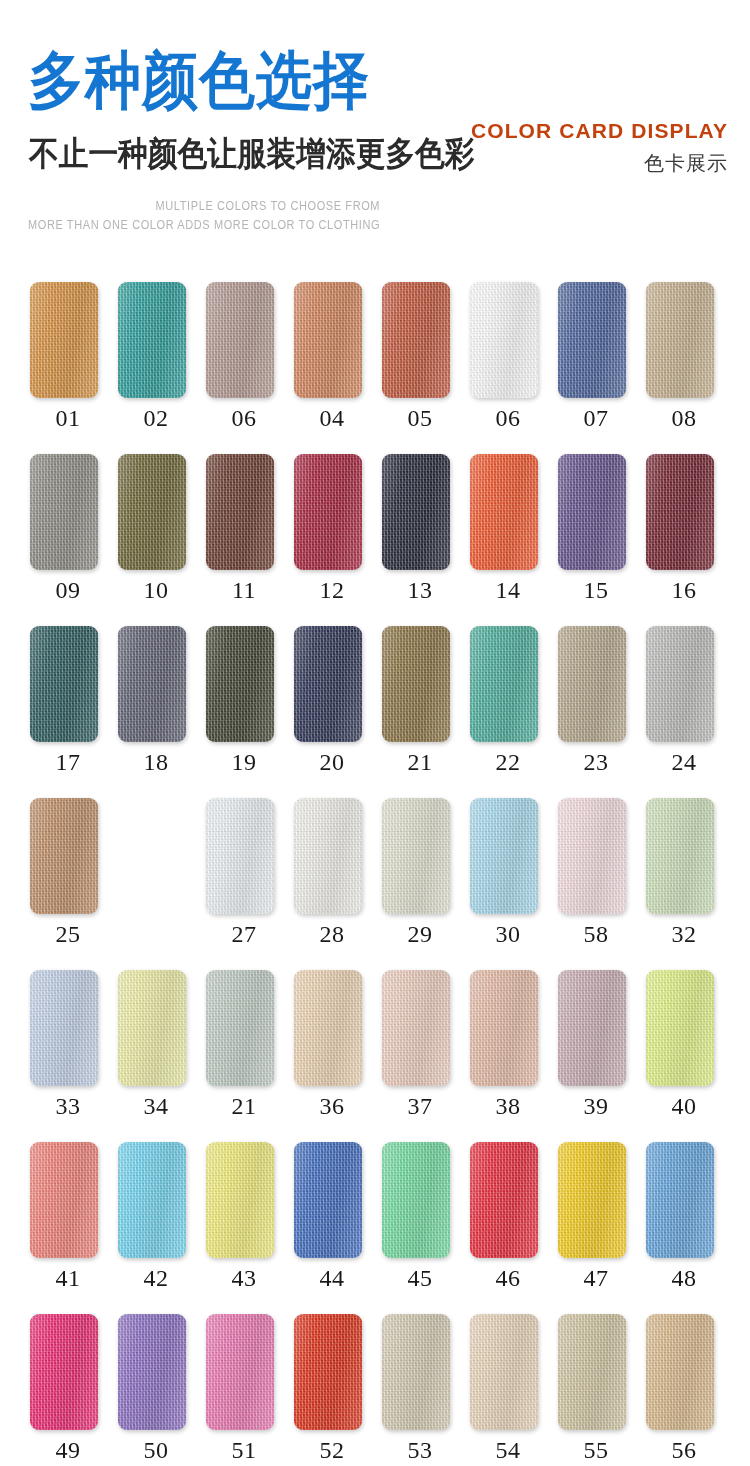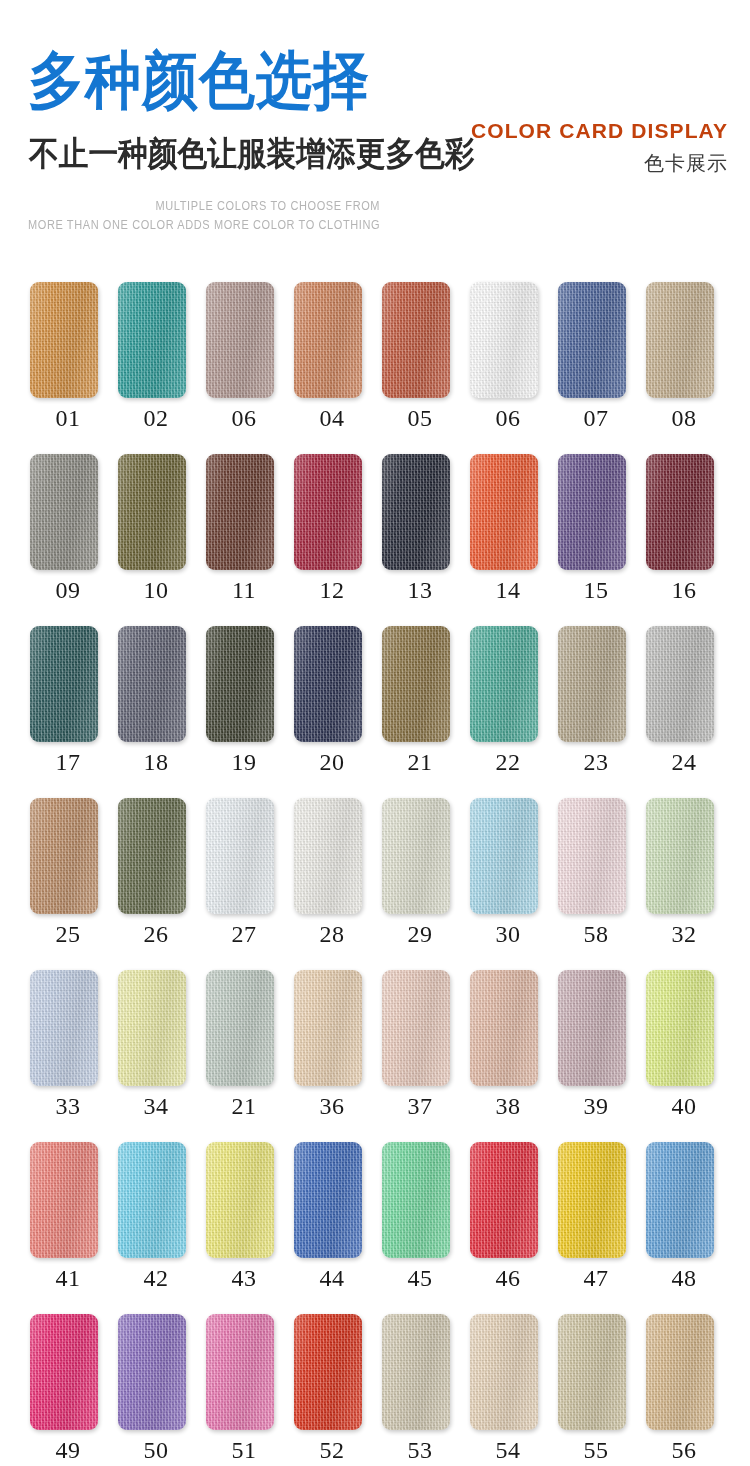--- a/index.html
+++ b/index.html
@@ -342,172 +342,166 @@
         <div class="chip-label">24</div>
       </div>
     </div>
     <div class="row">
       <div class="cell" style="left: 30px;">
         <div class="chip-wrap">
           <div class="chip" style="background: rgb(192, 142, 102);"></div>
         </div>
         <div class="chip-label">25</div>
       </div>
+      <div class="cell" style="left: 206px;">
+        <div class="chip-wrap">
+          <div class="chip" style="background: rgb(238, 244, 248);"></div>
+        </div>
+        <div class="chip-label">27</div>
+      </div>
+      <div class="cell" style="left: 294px;">
+        <div class="chip-wrap">
+          <div class="chip" style="background: rgb(243, 242, 236);"></div>
+        </div>
+        <div class="chip-label">28</div>
+      </div>
+      <div class="cell" style="left: 382px;">
+        <div class="chip-wrap">
+          <div class="chip" style="background: rgb(227, 228, 210);"></div>
+        </div>
+        <div class="chip-label">29</div>
+      </div>
+      <div class="cell" style="left: 470px;">
+        <div class="chip-wrap">
+          <div class="chip" style="background: rgb(169, 221, 240);"></div>
+        </div>
+        <div class="chip-label">30</div>
+      </div>
+      <div class="cell" style="left: 558px;">
+        <div class="chip-wrap">
+          <div class="chip" style="background: rgb(247, 223, 226);"></div>
+        </div>
+        <div class="chip-label">58</div>
+      </div>
+      <div class="cell" style="left: 646px;">
+        <div class="chip-wrap">
+          <div class="chip" style="background: rgb(207, 227, 187);"></div>
+        </div>
+        <div class="chip-label">32</div>
+      </div>
+    </div>
+    <div class="row">
+      <div class="cell" style="left: 30px;">
+        <div class="chip-wrap">
+          <div class="chip" style="background: rgb(197, 211, 234);"></div>
+        </div>
+        <div class="chip-label">33</div>
+      </div>
       <div class="cell" style="left: 118px;">
         <div class="chip-wrap">
-          <div class="chip" style="background: rgb(100, 107, 74);"></div>
-        </div>
-        <div class="chip-label">26</div>
-      </div>
-      <div class="cell" style="left: 206px;">
-        <div class="chip-wrap">
-          <div class="chip" style="background: rgb(238, 244, 248);"></div>
-        </div>
-        <div class="chip-label">27</div>
-      </div>
-      <div class="cell" style="left: 294px;">
-        <div class="chip-wrap">
-          <div class="chip" style="background: rgb(243, 242, 236);"></div>
-        </div>
-        <div class="chip-label">28</div>
-      </div>
-      <div class="cell" style="left: 382px;">
-        <div class="chip-wrap">
-          <div class="chip" style="background: rgb(227, 228, 210);"></div>
-        </div>
-        <div class="chip-label">29</div>
-      </div>
-      <div class="cell" style="left: 470px;">
-        <div class="chip-wrap">
-          <div class="chip" style="background: rgb(169, 221, 240);"></div>
-        </div>
-        <div class="chip-label">30</div>
-      </div>
-      <div class="cell" style="left: 558px;">
-        <div class="chip-wrap">
-          <div class="chip" style="background: rgb(247, 223, 226);"></div>
-        </div>
-        <div class="chip-label">58</div>
-      </div>
-      <div class="cell" style="left: 646px;">
-        <div class="chip-wrap">
-          <div class="chip" style="background: rgb(207, 227, 187);"></div>
-        </div>
-        <div class="chip-label">32</div>
-      </div>
-    </div>
-    <div class="row">
-      <div class="cell" style="left: 30px;">
-        <div class="chip-wrap">
-          <div class="chip" style="background: rgb(197, 211, 234);"></div>
-        </div>
-        <div class="chip-label">33</div>
+          <div class="chip" style="background: rgb(240, 240, 168);"></div>
+        </div>
+        <div class="chip-label">34</div>
+      </div>
+      <div class="cell" style="left: 206px;">
+        <div class="chip-wrap">
+          <div class="chip" style="background: rgb(194, 207, 198);"></div>
+        </div>
+        <div class="chip-label">21</div>
+      </div>
+      <div class="cell" style="left: 294px;">
+        <div class="chip-wrap">
+          <div class="chip" style="background: rgb(240, 213, 180);"></div>
+        </div>
+        <div class="chip-label">36</div>
+      </div>
+      <div class="cell" style="left: 382px;">
+        <div class="chip-wrap">
+          <div class="chip" style="background: rgb(240, 207, 192);"></div>
+        </div>
+        <div class="chip-label">37</div>
+      </div>
+      <div class="cell" style="left: 470px;">
+        <div class="chip-wrap">
+          <div class="chip" style="background: rgb(232, 189, 168);"></div>
+        </div>
+        <div class="chip-label">38</div>
+      </div>
+      <div class="cell" style="left: 558px;">
+        <div class="chip-wrap">
+          <div class="chip" style="background: rgb(203, 175, 182);"></div>
+        </div>
+        <div class="chip-label">39</div>
+      </div>
+      <div class="cell" style="left: 646px;">
+        <div class="chip-wrap">
+          <div class="chip" style="background: rgb(228, 245, 135);"></div>
+        </div>
+        <div class="chip-label">40</div>
+      </div>
+    </div>
+    <div class="row">
+      <div class="cell" style="left: 30px;">
+        <div class="chip-wrap">
+          <div class="chip" style="background: rgb(244, 130, 121);"></div>
+        </div>
+        <div class="chip-label">41</div>
       </div>
       <div class="cell" style="left: 118px;">
         <div class="chip-wrap">
-          <div class="chip" style="background: rgb(240, 240, 168);"></div>
-        </div>
-        <div class="chip-label">34</div>
-      </div>
-      <div class="cell" style="left: 206px;">
-        <div class="chip-wrap">
-          <div class="chip" style="background: rgb(194, 207, 198);"></div>
-        </div>
-        <div class="chip-label">21</div>
-      </div>
-      <div class="cell" style="left: 294px;">
-        <div class="chip-wrap">
-          <div class="chip" style="background: rgb(240, 213, 180);"></div>
-        </div>
-        <div class="chip-label">36</div>
-      </div>
-      <div class="cell" style="left: 382px;">
-        <div class="chip-wrap">
-          <div class="chip" style="background: rgb(240, 207, 192);"></div>
-        </div>
-        <div class="chip-label">37</div>
-      </div>
-      <div class="cell" style="left: 470px;">
-        <div class="chip-wrap">
-          <div class="chip" style="background: rgb(232, 189, 168);"></div>
-        </div>
-        <div class="chip-label">38</div>
-      </div>
-      <div class="cell" style="left: 558px;">
-        <div class="chip-wrap">
-          <div class="chip" style="background: rgb(203, 175, 182);"></div>
-        </div>
-        <div class="chip-label">39</div>
-      </div>
-      <div class="cell" style="left: 646px;">
-        <div class="chip-wrap">
-          <div class="chip" style="background: rgb(228, 245, 135);"></div>
-        </div>
-        <div class="chip-label">40</div>
-      </div>
-    </div>
-    <div class="row">
-      <div class="cell" style="left: 30px;">
-        <div class="chip-wrap">
-          <div class="chip" style="background: rgb(244, 130, 121);"></div>
-        </div>
-        <div class="chip-label">41</div>
+          <div class="chip" style="background: rgb(114, 214, 242);"></div>
+        </div>
+        <div class="chip-label">42</div>
+      </div>
+      <div class="cell" style="left: 206px;">
+        <div class="chip-wrap">
+          <div class="chip" style="background: rgb(244, 239, 122);"></div>
+        </div>
+        <div class="chip-label">43</div>
+      </div>
+      <div class="cell" style="left: 294px;">
+        <div class="chip-wrap">
+          <div class="chip" style="background: rgb(63, 108, 192);"></div>
+        </div>
+        <div class="chip-label">44</div>
+      </div>
+      <div class="cell" style="left: 382px;">
+        <div class="chip-wrap">
+          <div class="chip" style="background: rgb(114, 221, 161);"></div>
+        </div>
+        <div class="chip-label">45</div>
+      </div>
+      <div class="cell" style="left: 470px;">
+        <div class="chip-wrap">
+          <div class="chip" style="background: rgb(236, 43, 60);"></div>
+        </div>
+        <div class="chip-label">46</div>
+      </div>
+      <div class="cell" style="left: 558px;">
+        <div class="chip-wrap">
+          <div class="chip" style="background: rgb(248, 207, 28);"></div>
+        </div>
+        <div class="chip-label">47</div>
+      </div>
+      <div class="cell" style="left: 646px;">
+        <div class="chip-wrap">
+          <div class="chip" style="background: rgb(99, 165, 222);"></div>
+        </div>
+        <div class="chip-label">48</div>
+      </div>
+    </div>
+    <div class="row">
+      <div class="cell" style="left: 30px;">
+        <div class="chip-wrap">
+          <div class="chip" style="background: rgb(240, 40, 115);"></div>
+        </div>
+        <div class="chip-label">49</div>
       </div>
       <div class="cell" style="left: 118px;">
         <div class="chip-wrap">
-          <div class="chip" style="background: rgb(114, 214, 242);"></div>
-        </div>
-        <div class="chip-label">42</div>
-      </div>
-      <div class="cell" style="left: 206px;">
-        <div class="chip-wrap">
-          <div class="chip" style="background: rgb(244, 239, 122);"></div>
-        </div>
-        <div class="chip-label">43</div>
-      </div>
-      <div class="cell" style="left: 294px;">
-        <div class="chip-wrap">
-          <div class="chip" style="background: rgb(63, 108, 192);"></div>
-        </div>
-        <div class="chip-label">44</div>
-      </div>
-      <div class="cell" style="left: 382px;">
-        <div class="chip-wrap">
-          <div class="chip" style="background: rgb(114, 221, 161);"></div>
-        </div>
-        <div class="chip-label">45</div>
-      </div>
-      <div class="cell" style="left: 470px;">
-        <div class="chip-wrap">
-          <div class="chip" style="background: rgb(236, 43, 60);"></div>
-        </div>
-        <div class="chip-label">46</div>
-      </div>
-      <div class="cell" style="left: 558px;">
-        <div class="chip-wrap">
-          <div class="chip" style="background: rgb(248, 207, 28);"></div>
-        </div>
-        <div class="chip-label">47</div>
-      </div>
-      <div class="cell" style="left: 646px;">
-        <div class="chip-wrap">
-          <div class="chip" style="background: rgb(99, 165, 222);"></div>
-        </div>
-        <div class="chip-label">48</div>
-      </div>
-    </div>
-    <div class="row">
-      <div class="cell" style="left: 30px;">
-        <div class="chip-wrap">
-          <div class="chip" style="background: rgb(240, 40, 115);"></div>
-        </div>
-        <div class="chip-label">49</div>
-      </div>
-      <div class="cell" style="left: 118px;">
-        <div class="chip-wrap">
           <div class="chip" style="background: rgb(139, 111, 196);"></div>
         </div>
         <div class="chip-label">50</div>
       </div>
       <div class="cell" style="left: 206px;">
         <div class="chip-wrap">
           <div class="chip" style="background: rgb(239, 120, 180);"></div>
         </div>
         <div class="chip-label">51</div>
       </div>

